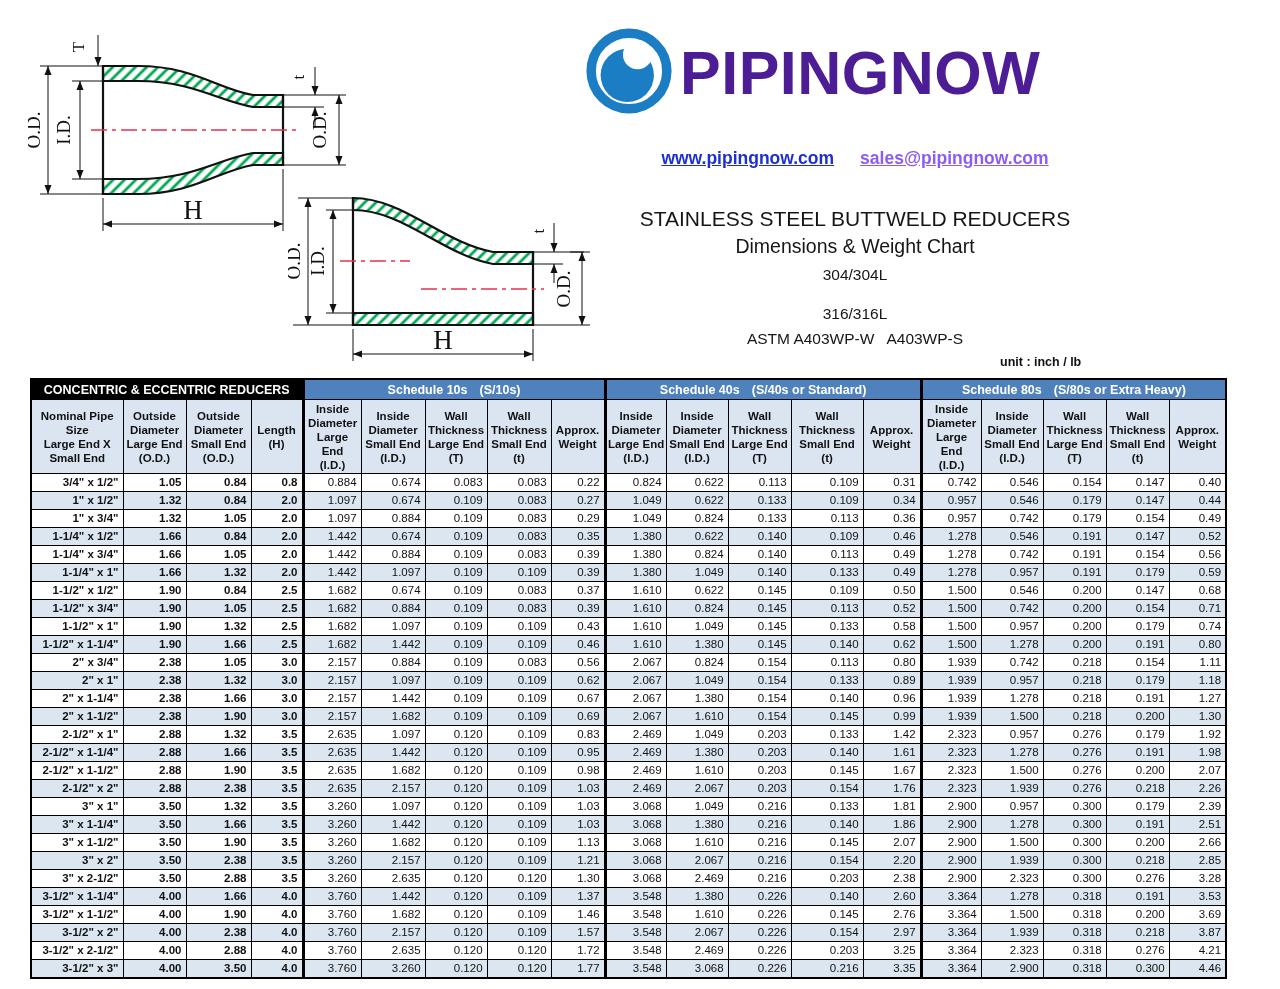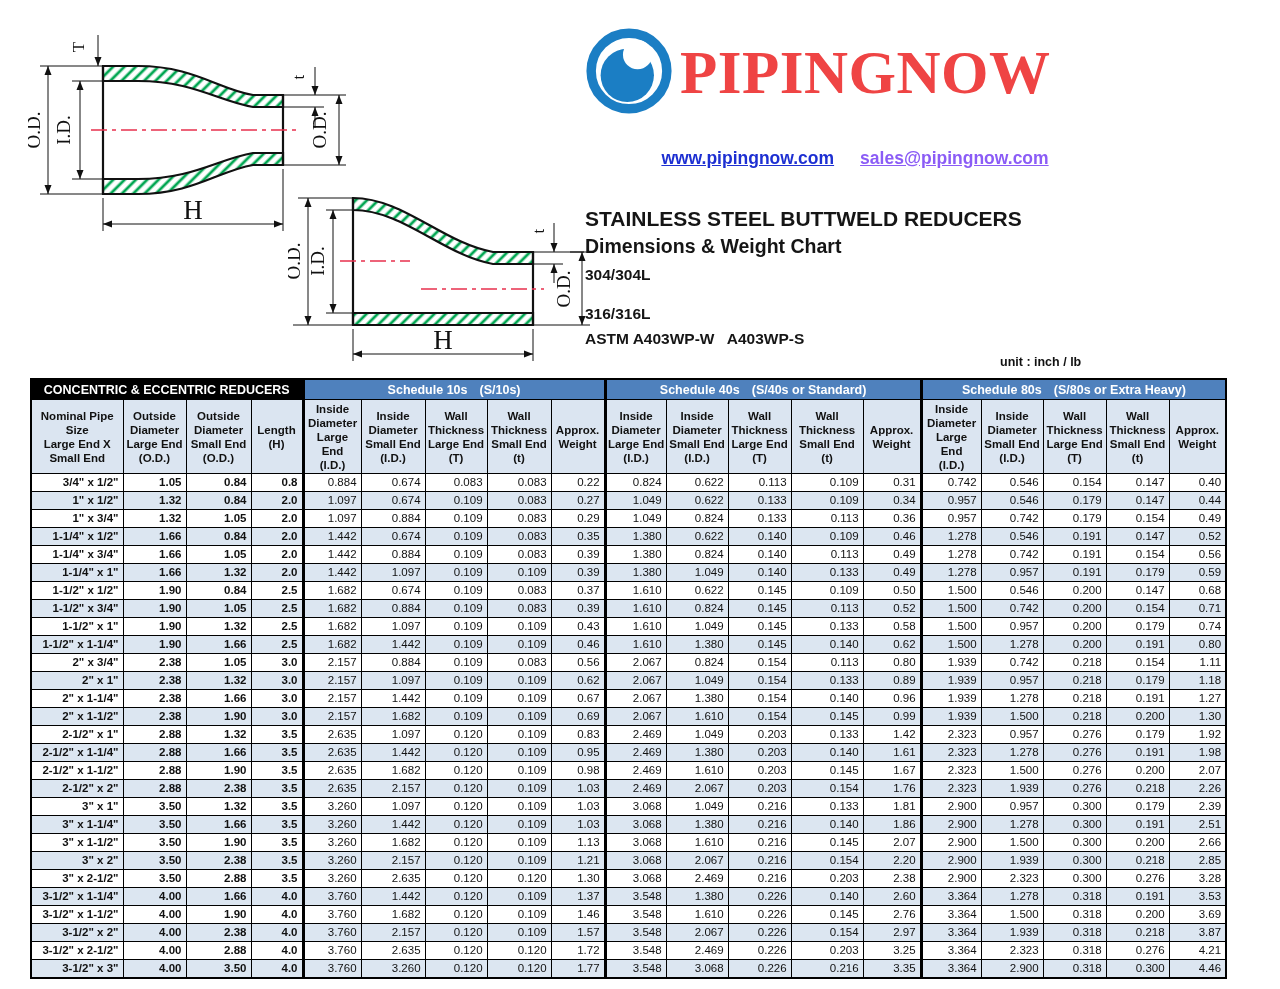--- a/index.html
+++ b/index.html
@@ -10,21 +10,21 @@
   .logo-row{position:absolute;left:586px;top:28px;display:flex;align-items:center;gap:8px;}
   .logo-text{font-size:61px;font-weight:bold;letter-spacing:0.5px;line-height:86px;}
 
   
   .contact{position:absolute;left:585px;top:148px;width:540px;text-align:center;
            font-size:17.5px;font-weight:bold;}
   .contact a{}
   .contact .gap{display:inline-block;width:26px;}
 
   
-  .titles{position:absolute;left:585px;top:206px;width:540px;text-align:left;font-weight:bold;color:#151515;}
+  .titles{position:absolute;left:585px;top:206px;width:540px;text-align:center;font-weight:normal;color:#151515;}
   .t1{font-size:21px;line-height:26px;}
   .t2{font-size:19.5px;line-height:24px;margin-top:2px;}
   .t3{font-size:15.5px;line-height:19px;margin-top:7px;}
   .t4{font-size:15.5px;line-height:19px;margin-top:20px;}
   .t5{font-size:15.5px;line-height:19px;margin-top:6px;white-space:pre;}
 
   .unit-note{position:absolute;left:1000px;top:355px;width:185px;
              font-size:12.5px;font-weight:bold;}
 
   
@@ -162,21 +162,21 @@
   </svg>
 
   <div class="logo-row">
     <span>
       <svg width="86" height="86" viewBox="0 0 100 100">
         <circle cx="50" cy="50" r="44" fill="none" stroke="#1b7ec4" stroke-width="11"></circle>
         <circle cx="48" cy="55" r="31" fill="#1b7ec4"></circle>
         <circle cx="60" cy="31" r="17" fill="#ffffff"></circle>
       </svg>
     </span>
-    <span class="logo-text" style="color:#ef4444;font-family:Liberation Serif, serif;">PIPINGNOW</span>
+    <span class="logo-text" style="color:#4c1d95;">PIPINGNOW</span>
   </div>
 
   <div class="contact">
     <a href="#" style="color:#1d2fd2;">www.pipingnow.com</a><span class="gap"></span><a href="#" style="color:#8b5cf6;">sales@pipingnow.com</a>
   </div>
 
   <div class="titles">
     <div class="t1">STAINLESS STEEL BUTTWELD REDUCERS</div>
     <div class="t2">Dimensions &amp; Weight Chart</div>
     <div class="t3">304/304L</div>

